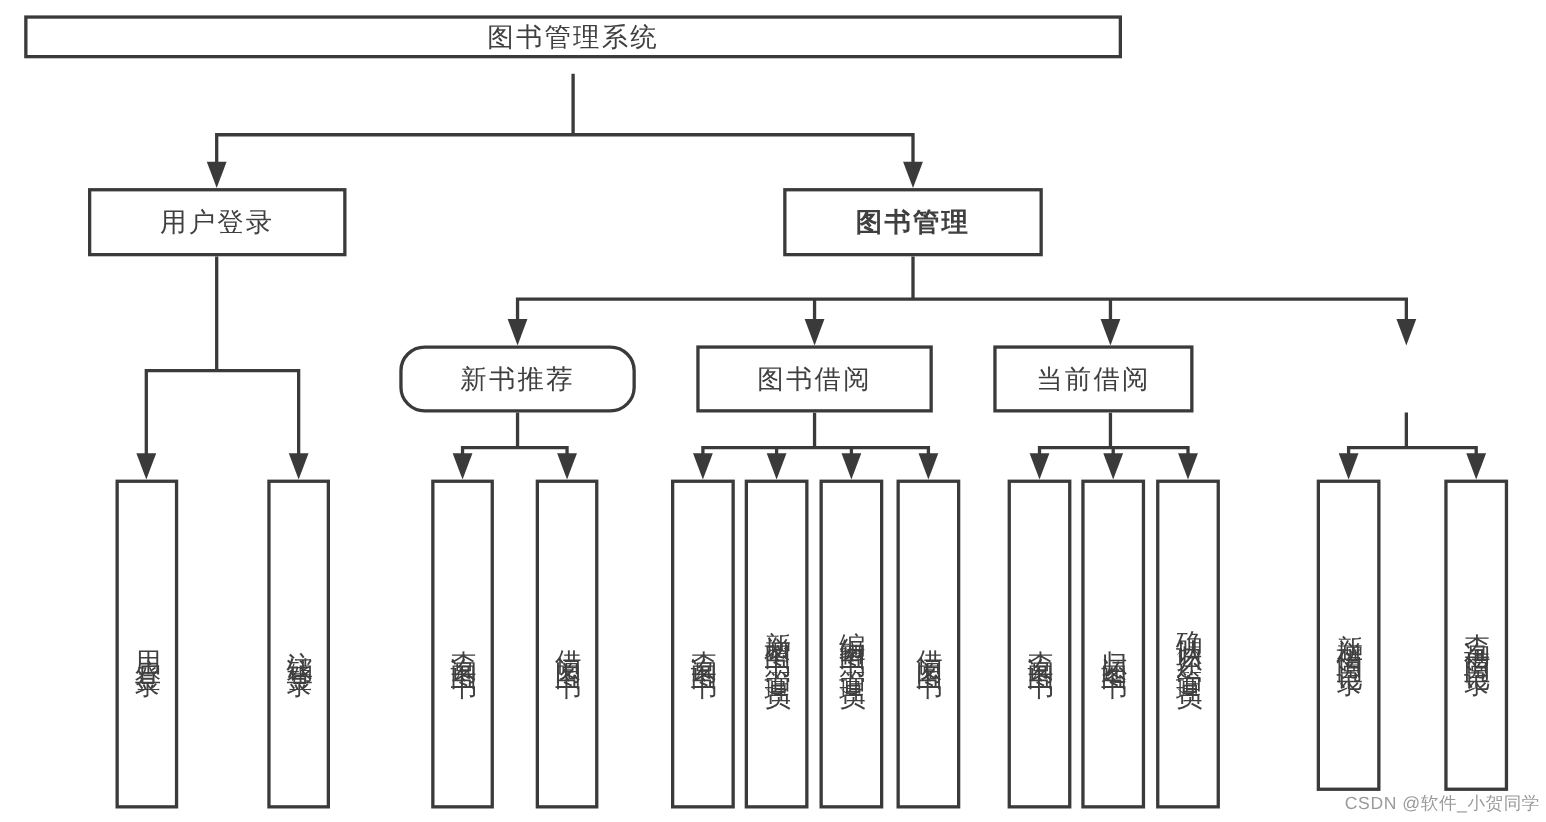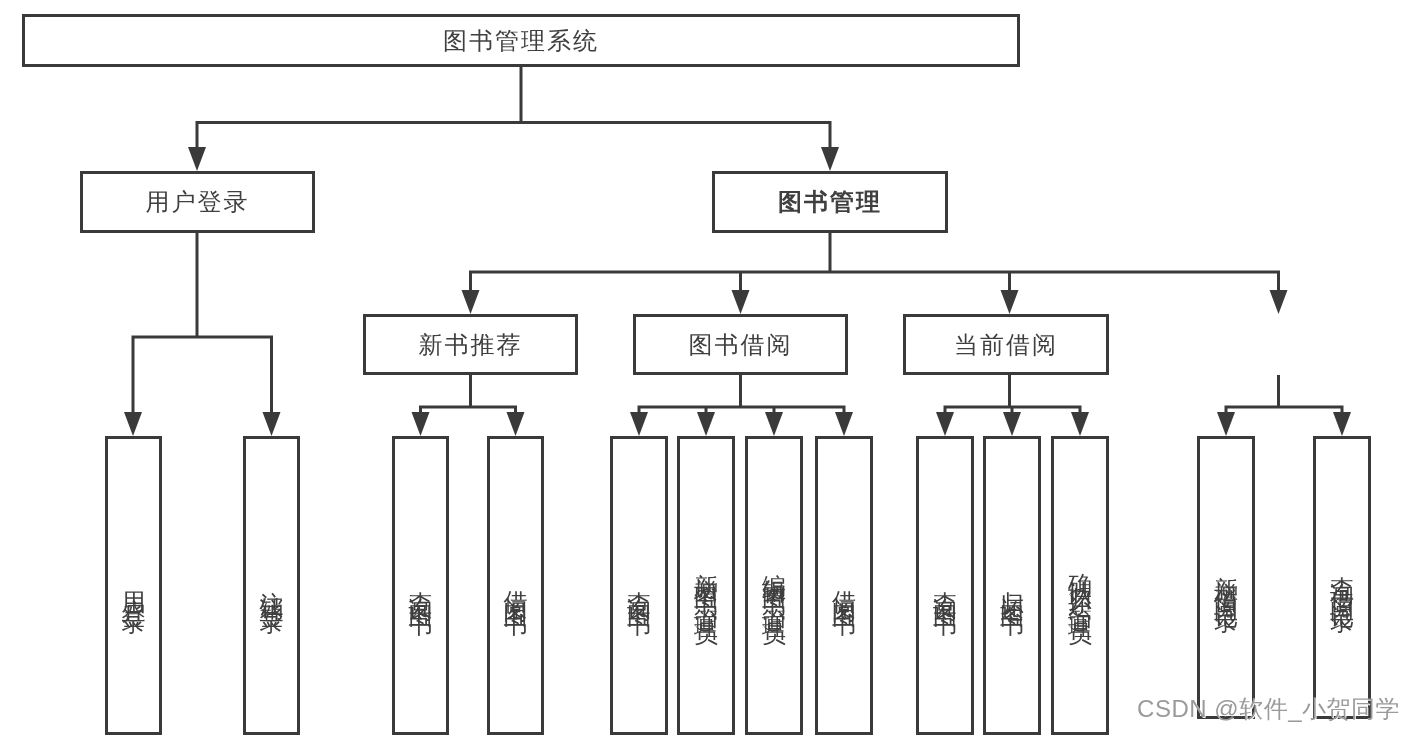--- a/index.html
+++ b/index.html
@@ -38,23 +38,23 @@
     writing-mode: vertical-rl;
     text-orientation: mixed;
     font-size: 24px;
     letter-spacing: 7px;
     color: #3f3f3f;
     line-height: 1;
   }
   #watermark {
     position: absolute;
     right: 5px;
-    bottom: 22px;
+    bottom: 6px;
     z-index: 3;
-    font-size: 24px;
+    font-size: 16px;
     color: #9a9a9a;
     letter-spacing: 0.5px;
     text-shadow: 1px 1px 0 rgba(255,255,255,0.9);
     white-space: nowrap;
   }
 </style>
 </head>
 <body>
 
 <div id="canvas">
@@ -85,38 +85,38 @@
         <polygon points="765,412 783,412 774,436" fill="#3a3a3a"></polygon>
         <polygon points="835,412 853,412 844,436" fill="#3a3a3a"></polygon>
         <polygon points="936,412 954,412 945,436" fill="#3a3a3a"></polygon>
         <polygon points="1003,412 1021,412 1012,436" fill="#3a3a3a"></polygon>
         <polygon points="1071,412 1089,412 1080,436" fill="#3a3a3a"></polygon>
         <polygon points="1217,412 1235,412 1226,436" fill="#3a3a3a"></polygon>
         <polygon points="1333,412 1351,412 1342,436" fill="#3a3a3a"></polygon>
       </g>
   </svg>
 
-  <div class="node h" style="left:22px; top:14px; width:998px; height:53px;">
+  <div class="node h" style="left:22px; top:14px; width:998px; height:39px;">
     <span>图书管理系统</span>
   </div>
 
   <div class="node h" style="left:80px; top:171px; width:235px; height:62px;">
     <span>用户登录</span>
   </div>
   <div class="node h" style="left:712px; top:171px; width:236px; height:62px;font-weight:bold;">
     <span>图书管理</span>
   </div>
 
-  <div class="node h" style="left:363px; top:314px; width:215px; height:61px;">
+  <div class="node h" style="left:363px; top:314px; width:215px; height:61px;border-radius:23px;">
     <span>新书推荐</span>
   </div>
   <div class="node h" style="left:633px; top:314px; width:215px; height:61px;">
     <span>图书借阅</span>
   </div>
-  <div class="node h" style="left:903px; top:314px; width:206px; height:61px;">
+  <div class="node h" style="left:903px; top:314px; width:182px; height:61px;">
     <span>当前借阅</span>
   </div>
 
   <div class="node v" style="left:105px; top:436px; width:57px; height:299px;">
     <span>用户登录</span>
   </div>
   <div class="node v" style="left:243px; top:436px; width:57px; height:299px;">
     <span>注销登录</span>
   </div>
 

